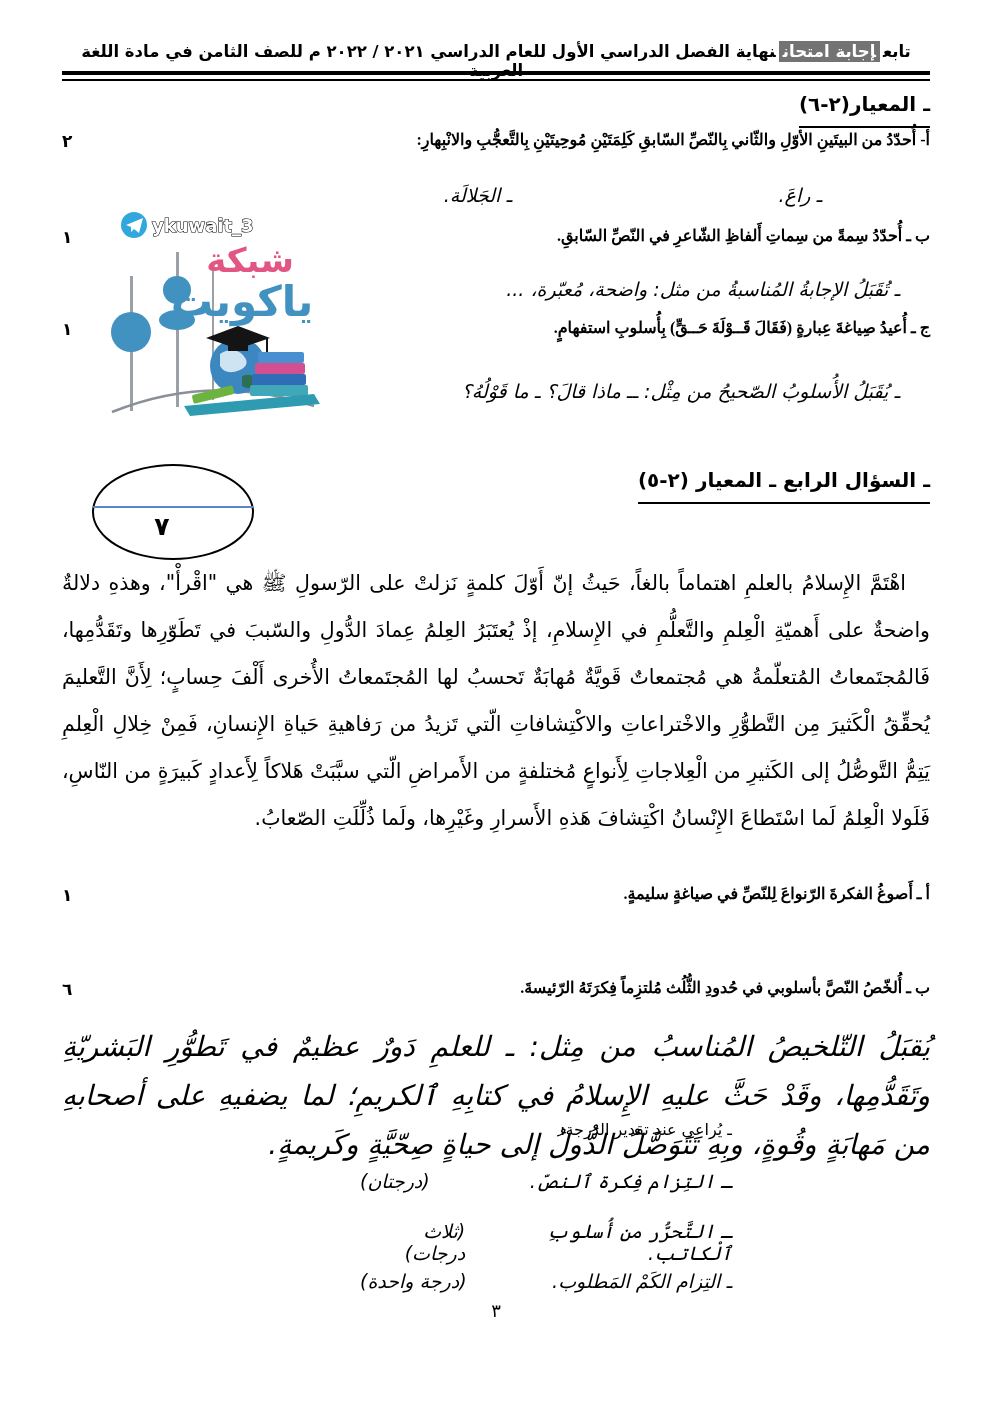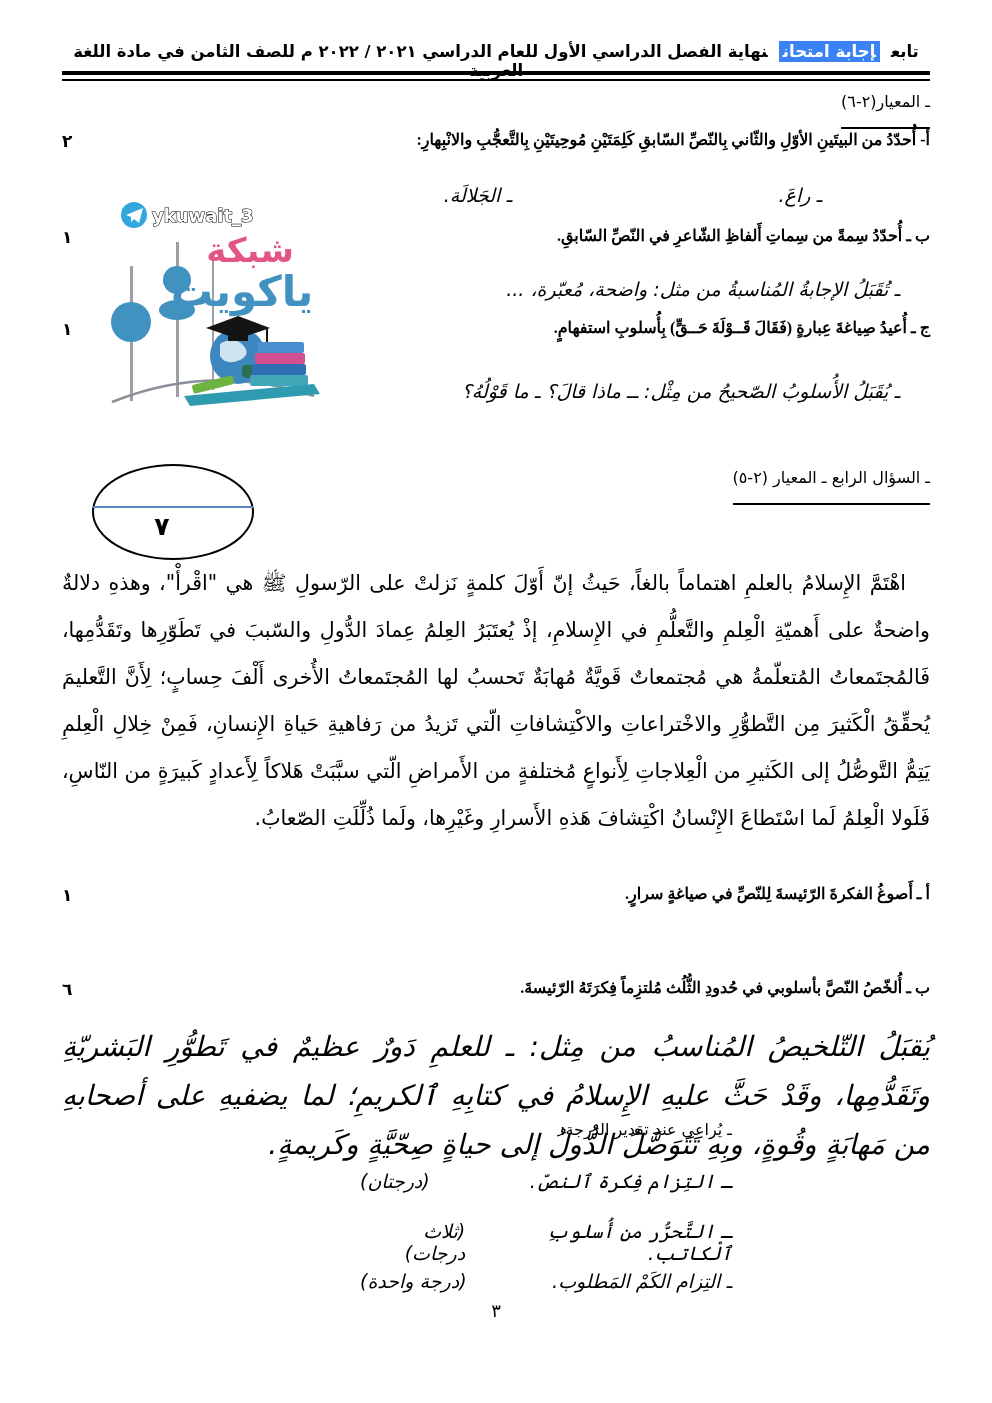--- a/index.html
+++ b/index.html
@@ -3,27 +3,27 @@
 <meta charset="utf-8">
 <style>
   html,body{margin:0;padding:0;background:#ffffff;}
   .page{position:relative;width:992px;height:1403px;background:#fff;overflow:hidden;
         font-family:"DejaVu Sans",sans-serif;color:#000;direction:rtl;}
   .abs{position:absolute;}
 
   
   .hdr-line{position:absolute;top:42px;left:62px;width:868px;text-align:center;
             font-weight:bold;font-size:16.5px;letter-spacing:0;}
-  .hdr-line .hl{background:#3b82f6;color:#fff;padding:1px 4px;margin:0 11px;}
+  .hdr-line .hl{background:#737373;color:#fff;padding:1px 4px;margin:0 3px;}
   .rule{position:absolute;left:62px;width:868px;background:#000;}
   .rule.thick{top:71px;height:4px;}
   .rule.thin{top:79px;height:1.5px;}
 
   
-  .title-u{font-weight:normal;font-size:16px;border-bottom:2.2px solid #000;padding-bottom:16px;}
+  .title-u{font-weight:bold;font-size:20px;border-bottom:2.2px solid #000;padding-bottom:10px;}
   .qrow{left:62px;width:868px;display:flex;align-items:flex-start;}
   .qtext{flex:1;font-weight:bold;font-size:16px;line-height:1.35;font-family:Liberation Serif, serif;}
   .qmark{width:34px;text-align:left;font-weight:bold;font-size:17px;padding-top:2px;}
   .ans{font-style:italic;font-size:19px;}
 
   
   .passage{left:62px;width:868px;font-size:20.5px;line-height:47px;text-align:justify;
            text-indent:24px;}
   .summary{left:62px;width:868px;font-style:italic;font-size:28px;line-height:49px;text-align:justify;}
 
@@ -36,21 +36,21 @@
   
   .score-ellipse{left:92px;top:464px;width:158px;height:92px;border:2.5px solid #000;
                  border-radius:50%;}
   .score-line{position:absolute;top:44%;left:-1px;right:-1px;height:2px;background:#5b86c5;}
   .score-val{position:absolute;top:50%;left:0;right:14%;text-align:center;font-size:25px;
              font-weight:bold;}
 
   .pagenum{left:0;width:992px;top:1300px;text-align:center;font-size:18px;}
 
   
-  .logo{left:100px;top:194px;width:224px;height:222px;}
+  .logo{left:100px;top:204px;width:224px;height:222px;}
 </style>
 </head>
 <body>
 
 <div class="page">
 
   <div class="hdr-line">
     <span>تابع</span><span class="hl">إجابة امتحان</span><span>نهاية الفصل الدراسي الأول للعام الدراسي ٢٠٢١ / ٢٠٢٢ م للصف الثامن في مادة اللغة العربية</span>
   </div>
   <div class="rule thick"></div>
@@ -126,21 +126,21 @@
     <div class="score-val">٧</div>
   </div>
 
   <div class="abs" style="top:468px;right:62px">
     <span class="title-u">ـ السؤال الرابع ـ المعيار (٢-٥)</span>
   </div>
 
   <div class="abs passage" style="top:560px">اهْتَمَّ الإِسلامُ بالعلمِ اهتماماً بالغاً، حَيثُ إنّ أَوّلَ كلمةٍ نَزلتْ على الرّسولِ ﷺ هي "اقْرأْ"، وهذهِ دلالةٌ واضحةٌ على أَهميّةِ الْعِلمِ والتَّعلُّمِ في الإِسلامِ، إذْ يُعتَبَرُ العِلمُ عِمادَ الدُّولِ والسّببَ في تَطَوّرِها وتَقَدُّمِها، فَالمُجتَمعاتُ المُتعلّمةُ هي مُجتمعاتٌ قَويَّةٌ مُهابَةٌ تَحسبُ لها المُجتَمعاتُ الأُخرى أَلْفَ حِسابٍ؛ لِأَنَّ التَّعليمَ يُحقِّقُ الْكَثيرَ مِن التَّطوُّرِ والاخْتراعاتِ والاكْتِشافاتِ الّتي تَزيدُ من رَفاهيةِ حَياةِ الإِنسانِ، فَمِنْ خِلالِ الْعِلمِ يَتِمُّ التَّوصُّلُ إلى الكَثيرِ من الْعِلاجاتِ لِأَنواعٍ مُختلفةٍ من الأَمراضِ الّتي سبَّبَتْ هَلاكاً لِأَعدادٍ كَبيرَةٍ من النّاسِ، فَلَولا الْعِلمُ لَما اسْتَطاعَ الإِنْسانُ اكْتِشافَ هَذهِ الأَسرارِ وغَيْرِها، ولَما ذُلِّلَتِ الصّعابُ.</div>
 
   <div class="abs qrow" style="top:883px">
-    <span class="qtext">أ ـ أَصوغُ الفكرةَ الرّئيسةَ لِلنّصِّ في صياغةٍ سرارٍ.</span>
+    <span class="qtext">أ ـ أَصوغُ الفكرةَ الرّنواعَ لِلنّصِّ في صياغةٍ سليمةٍ.</span>
     <span class="qmark">١</span>
   </div>
 
   <div class="abs qrow" style="top:977px">
     <span class="qtext">ب ـ أُلخّصُ النّصَّ بأسلوبي في حُدودِ الثُّلُث مُلتزِماً فِكرَتَهُ الرّئيسةَ.</span>
     <span class="qmark">٦</span>
   </div>
   <div class="abs summary" style="top:1022px">يُقبَلُ التّلخيصُ المُناسبُ من مِثل: ـ للعلمِ دَورٌ عظيمٌ في تَطوُّرِ البَشريّةِ وتَقَدُّمِها، وقَدْ حَثَّ عليهِ الإِسلامُ في كتابِهِ ٱلكريمِ؛ لما يضفيهِ على أصحابهِ من مَهابَةٍ وقُوةٍ، وبِهِ تَتَوَصَّلُ الدُّولُ إلى حياةٍ صِحّيَّةٍ وكَريمةٍ.</div>
 
   <div class="abs grade-note" style="top:1120px;right:260px">ـ يُراعى عند تقدير الدرجة:</div>

